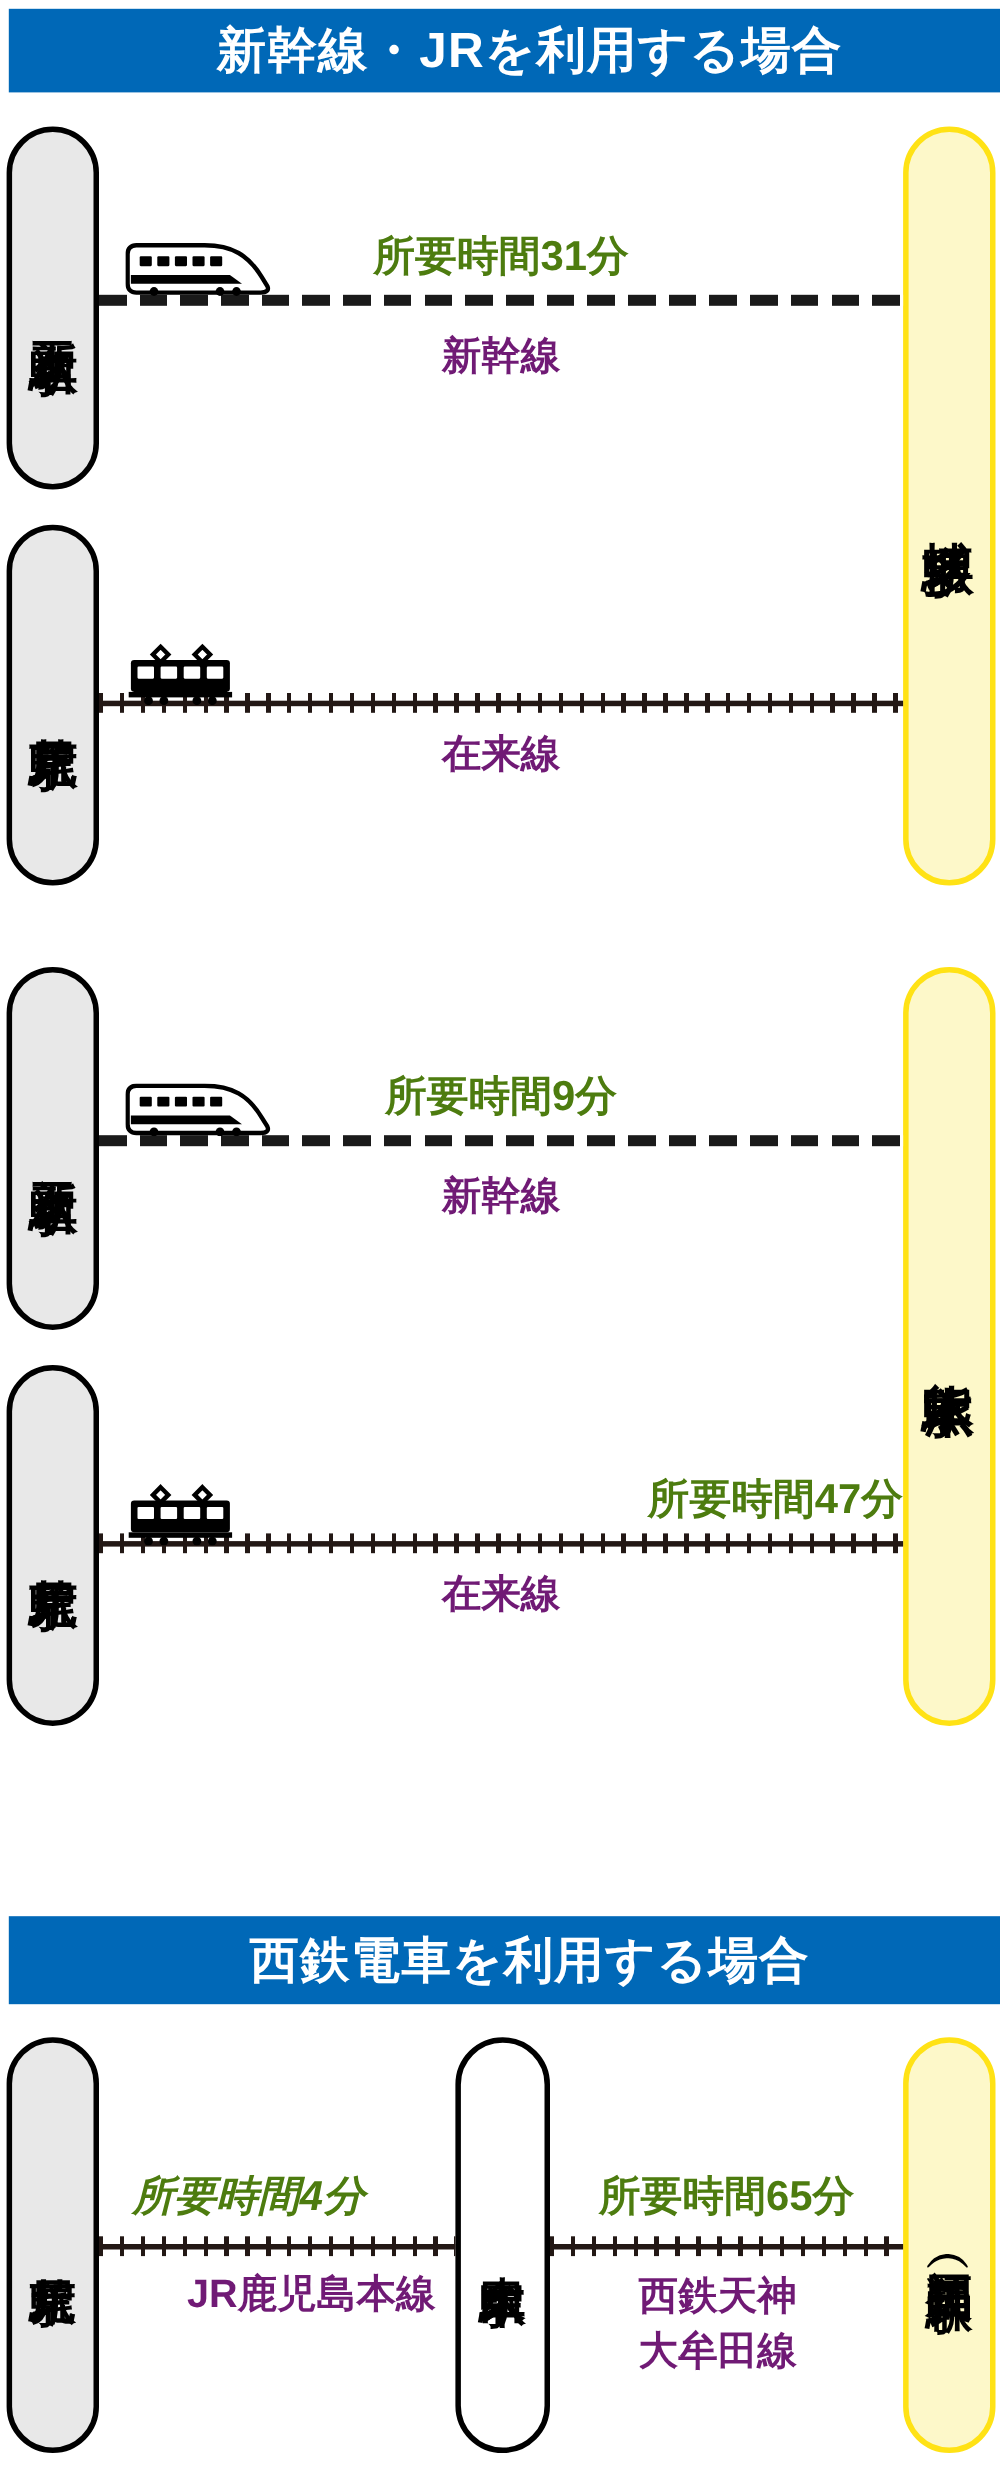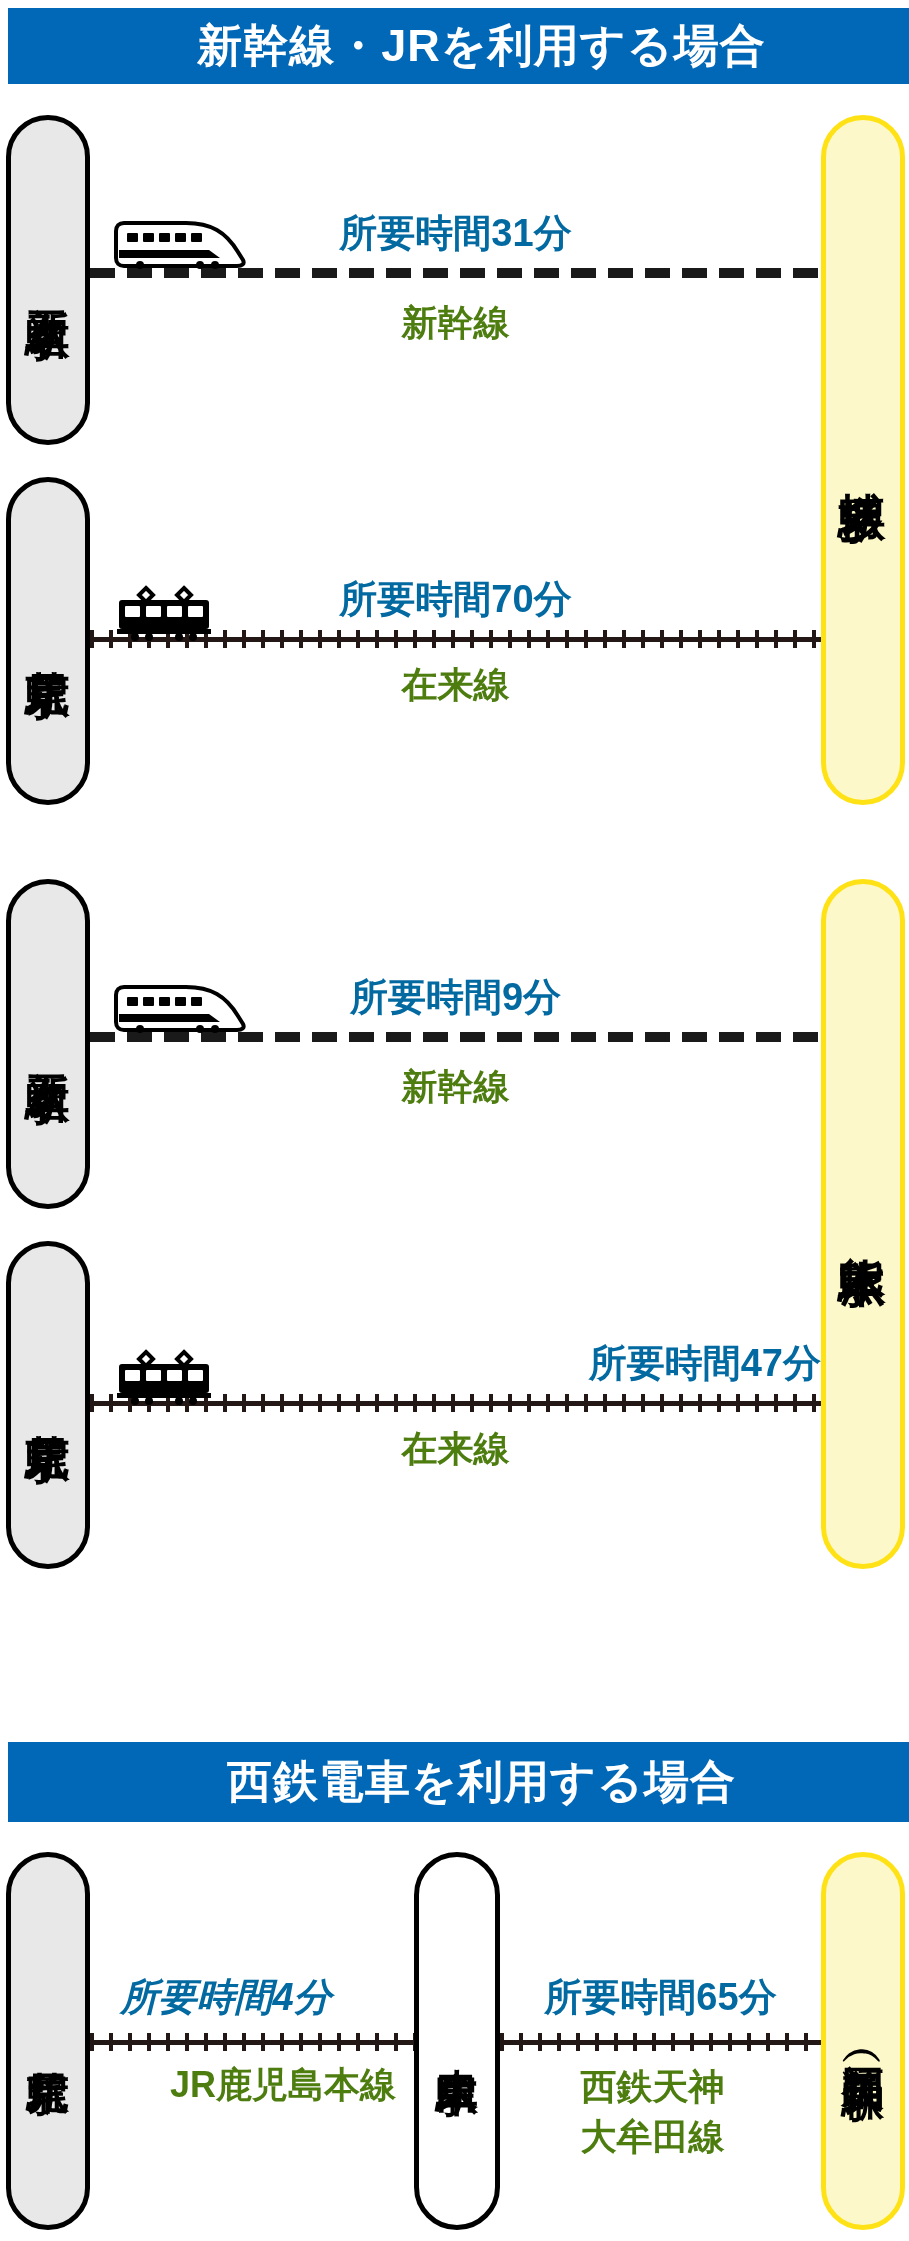--- a/index.html
+++ b/index.html
@@ -30,24 +30,24 @@
     position:absolute;height:10px;
     background:repeating-linear-gradient(90deg,#1A1A1A 0 25px,#FFFFFF 25px 37px);
   }
   .track-tie{
     position:absolute;height:18px;
     background:
       repeating-linear-gradient(90deg,#231815 0 4px,rgba(0,0,0,0) 4px 19px),
       linear-gradient(#231815,#231815) 0 50% / 100% 5px no-repeat;
   }
   .duration{
-    position:absolute;font-size:38px;color:#0369a1;text-align:center;line-height:1.1;
+    position:absolute;font-size:38px;color:#4d7c0f;text-align:center;line-height:1.1;
   }
   .line-name{
-    position:absolute;font-size:36px;color:#4d7c0f;text-align:center;line-height:1.4;
+    position:absolute;font-size:36px;color:#701a75;text-align:center;line-height:1.4;
   }
   .icon{position:absolute;}
 </style>
 </head>
 <body>
 
 <div class="stage">
 
   <div class="banner b1">
     <span>新幹線・JRを利用する場合</span>
@@ -87,21 +87,20 @@
     <rect x="10" y="23" width="15" height="11" rx="1" fill="#fff"></rect>
     <rect x="31" y="23" width="15" height="11" rx="1" fill="#fff"></rect>
     <rect x="52" y="23" width="15" height="11" rx="1" fill="#fff"></rect>
     <rect x="73" y="23" width="15" height="11" rx="1" fill="#fff"></rect>
     <rect x="2" y="46" width="94" height="5" fill="#000"></rect>
     <circle cx="20" cy="54" r="4" fill="#000"></circle>
     <circle cx="34" cy="54" r="4" fill="#000"></circle>
     <circle cx="64" cy="54" r="4" fill="#000"></circle>
     <circle cx="78" cy="54" r="4" fill="#000"></circle>
   </svg>
-  <div class="duration" style="left:90px;top:579px;width:731px;">所要時間70分</div>
   <div class="line-name" style="left:90px;top:660px;width:731px;">在来線</div>
 
   <div class="pill" style="left:6px;top:879px;width:84px;height:330px;">
     <span class="vtext">新玉名駅</span>
   </div>
   <div class="pill" style="left:6px;top:1241px;width:84px;height:328px;">
     <span class="vtext">荒尾駅</span>
   </div>
   <div class="pill yellow" style="left:821px;top:879px;width:84px;height:690px;">
     <span class="vtext dest">熊本駅</span>

